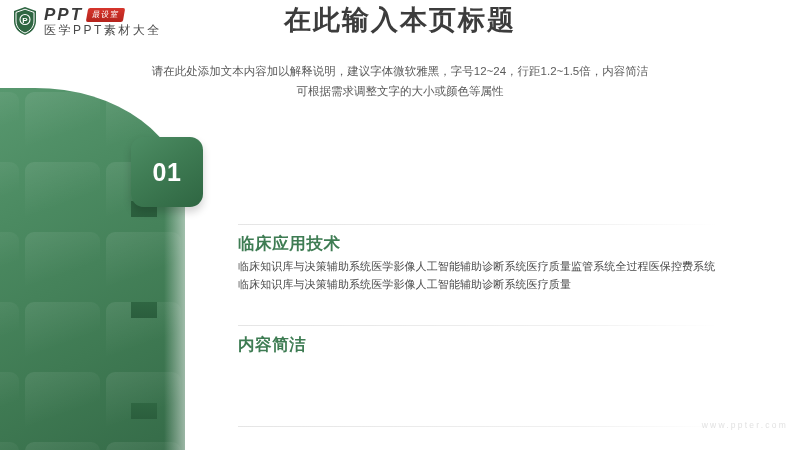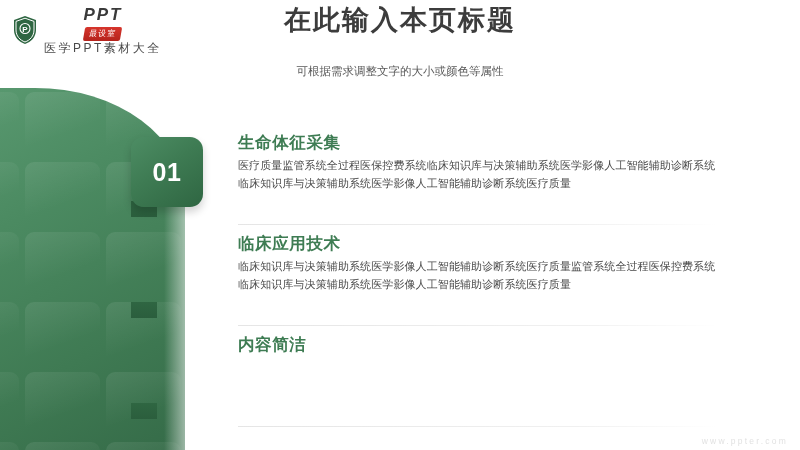--- a/index.html
+++ b/index.html
@@ -37,21 +37,21 @@
   .panel-fade{
     position:absolute;left:140px;top:88px;width:60px;height:362px;
     background:linear-gradient(90deg,rgba(255,255,255,0) 0%,rgba(255,255,255,.0) 40%,rgba(255,255,255,.55) 78%,rgba(255,255,255,.95) 100%);
     pointer-events:none;
   }
 
   
   .logo{position:absolute;left:12px;top:6px;display:flex;align-items:center;gap:6px;}
   .shield{width:26px;height:30px;display:block;}
   .logo-text{display:flex;flex-direction:column;gap:1px;}
-  .logo-row1{display:flex;align-items:center;gap:4px;flex-direction:column;}
+  .logo-row1{display:flex;align-items:center;gap:4px;}
   .ppt-word{
     font-size:17px;font-weight:bold;color:#3a3a3a;letter-spacing:2px;
     font-style:italic;line-height:1;font-family:"Liberation Sans",sans-serif;
   }
   .badge{
     background:linear-gradient(180deg,#d6352c,#b5231c);
     color:#fff;font-size:8px;line-height:1;
     padding:3px 5px;border-radius:2px;letter-spacing:1px;
     transform:skewX(-10deg);
   }
@@ -91,21 +91,21 @@
     font-size:11px;color:#4a4a4a;line-height:1.6;margin:0;
     letter-spacing:.1px;
   }
   .divider{
     position:absolute;left:238px;width:482px;height:1px;top:93px;
     background:linear-gradient(90deg,rgba(0,0,0,.10),rgba(0,0,0,.06) 70%,rgba(0,0,0,0));
   }
 
   
   .watermark{
-    position:absolute;right:12px;bottom:4px;
+    position:absolute;right:12px;bottom:20px;
     font-size:8.5px;color:#e2e2e2;letter-spacing:2.2px;
   }
 </style>
 </head>
 <body>
 
 <div class="left-panel">
   <div class="tile-grid">
     <div class="tile"></div>
     <div class="tile"></div>
@@ -142,32 +142,29 @@
     <span class="logo-row1">
       <span class="ppt-word">PPT</span>
       <span class="badge">最设室</span>
     </span>
     <span class="logo-sub">医学PPT素材大全</span>
   </span>
 </div>
 
 <div class="page-title">在此输入本页标题</div>
 <div class="page-subtitle">
+  <div>请在此处添加文本内容加以解释说明，建议字体微软雅黑，字号12~24，行距1.2~1.5倍，内容简洁</div>
   <div>可根据需求调整文字的大小或颜色等属性</div>
 </div>
 
 <div class="blocks">
 
   <div class="block">
     <div class="num-tail"></div>
     <div class="num-box">01</div>
-    <div class="block-text">
-      <p class="block-heading">生命体征采集</p>
-      <p class="block-body">医疗质量监管系统全过程医保控费系统临床知识库与决策辅助系统医学影像人工智能辅助诊断系统临床知识库与决策辅助系统医学影像人工智能辅助诊断系统医疗质量</p>
-    </div>
     <div class="divider"></div>
   </div>
 
   <div class="block">
     <div class="num-tail"></div>
     <div class="block-text">
       <p class="block-heading">临床应用技术</p>
       <p class="block-body">临床知识库与决策辅助系统医学影像人工智能辅助诊断系统医疗质量监管系统全过程医保控费系统临床知识库与决策辅助系统医学影像人工智能辅助诊断系统医疗质量</p>
     </div>
     <div class="divider"></div>

